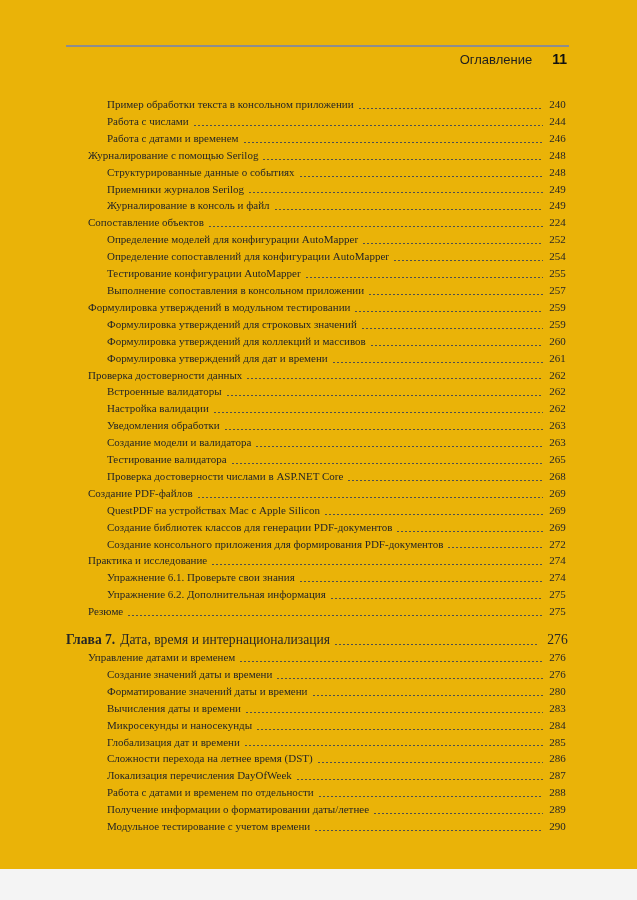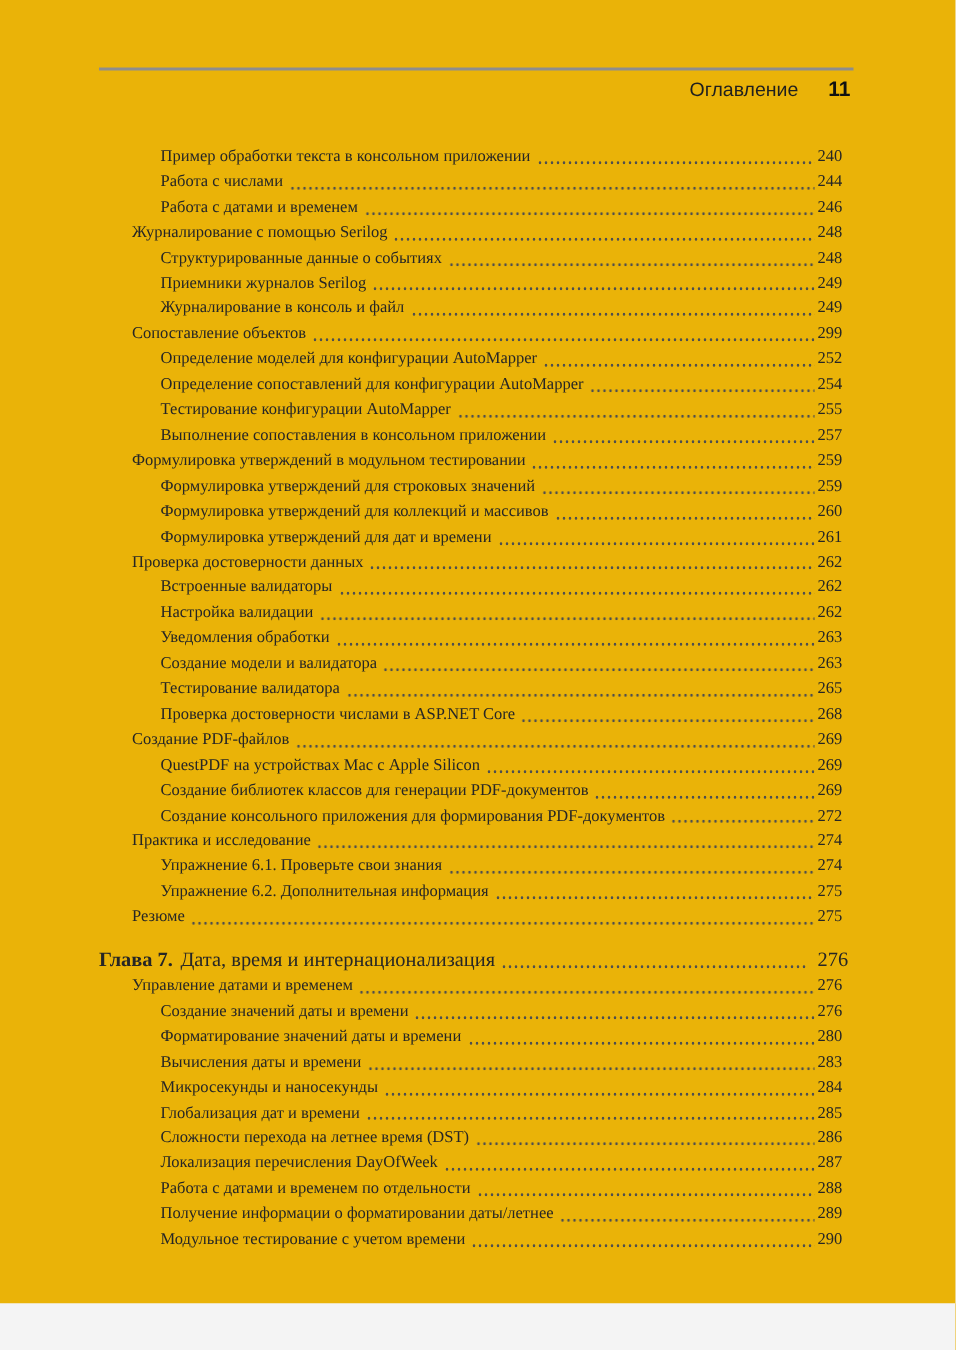--- a/index.html
+++ b/index.html
@@ -79,21 +79,21 @@
     background-image: radial-gradient(circle, #4f4f4f 0.85px, rgba(0,0,0,0) 1.05px);
     background-size: 4px 3px;
     background-repeat: repeat-x;
     background-position: left calc(100% - 3px);
     min-width: 6px;
   }
   .toc-row.level-0 .toc-leader { margin-right: 7px; }
   .toc-page {
     flex: 0 0 auto;
     min-width: 25px;
-    text-align: left;
+    text-align: center;
   }
 </style>
 </head>
 <body>
 
 <div class="page">
 
   <div class="header-rule"></div>
 
   <div class="running-header">
@@ -149,21 +149,21 @@
         <span class="toc-text">Журналирование в консоль и файл</span>
       </span>
       <span class="toc-leader"></span>
       <span class="toc-page">249</span>
     </div>
       <div class="toc-row level-1">
       <span class="toc-title">
         <span class="toc-text">Сопоставление объектов</span>
       </span>
       <span class="toc-leader"></span>
-      <span class="toc-page">299</span>
+      <span class="toc-page">224</span>
     </div>
       <div class="toc-row level-2">
       <span class="toc-title">
         <span class="toc-text">Определение моделей для конфигурации AutoMapper</span>
       </span>
       <span class="toc-leader"></span>
       <span class="toc-page">252</span>
     </div>
       <div class="toc-row level-2">
       <span class="toc-title">

